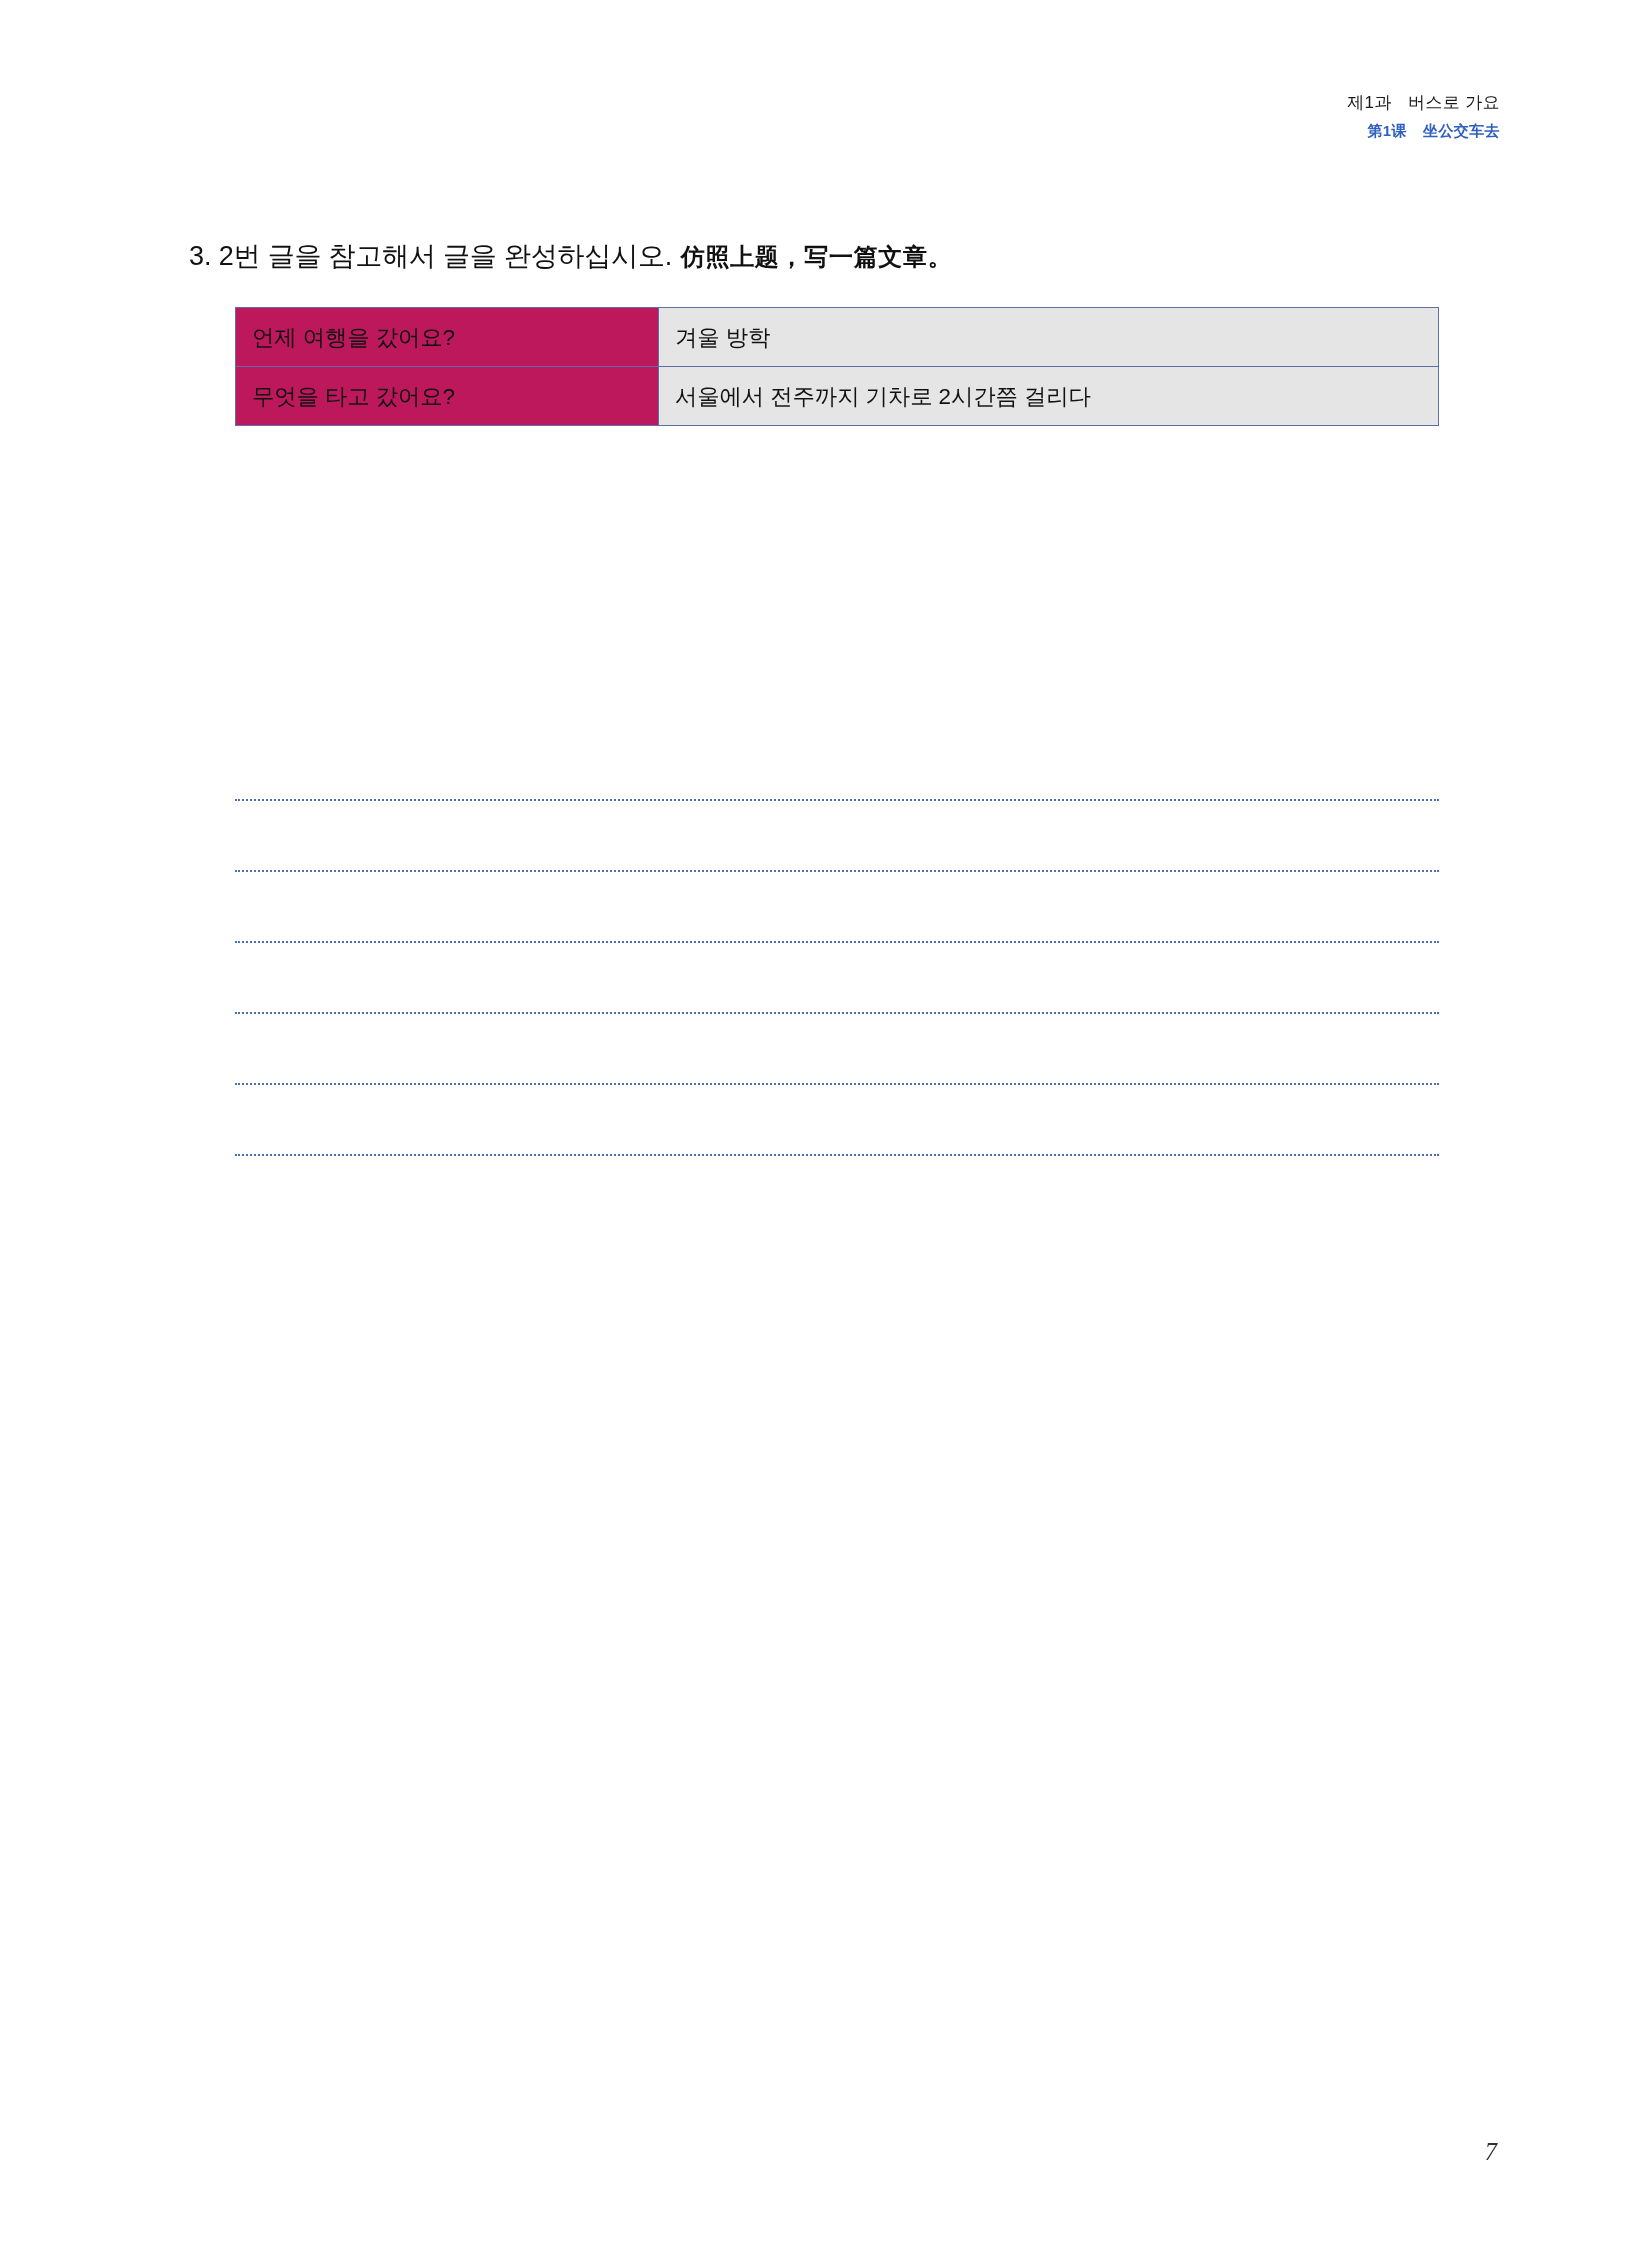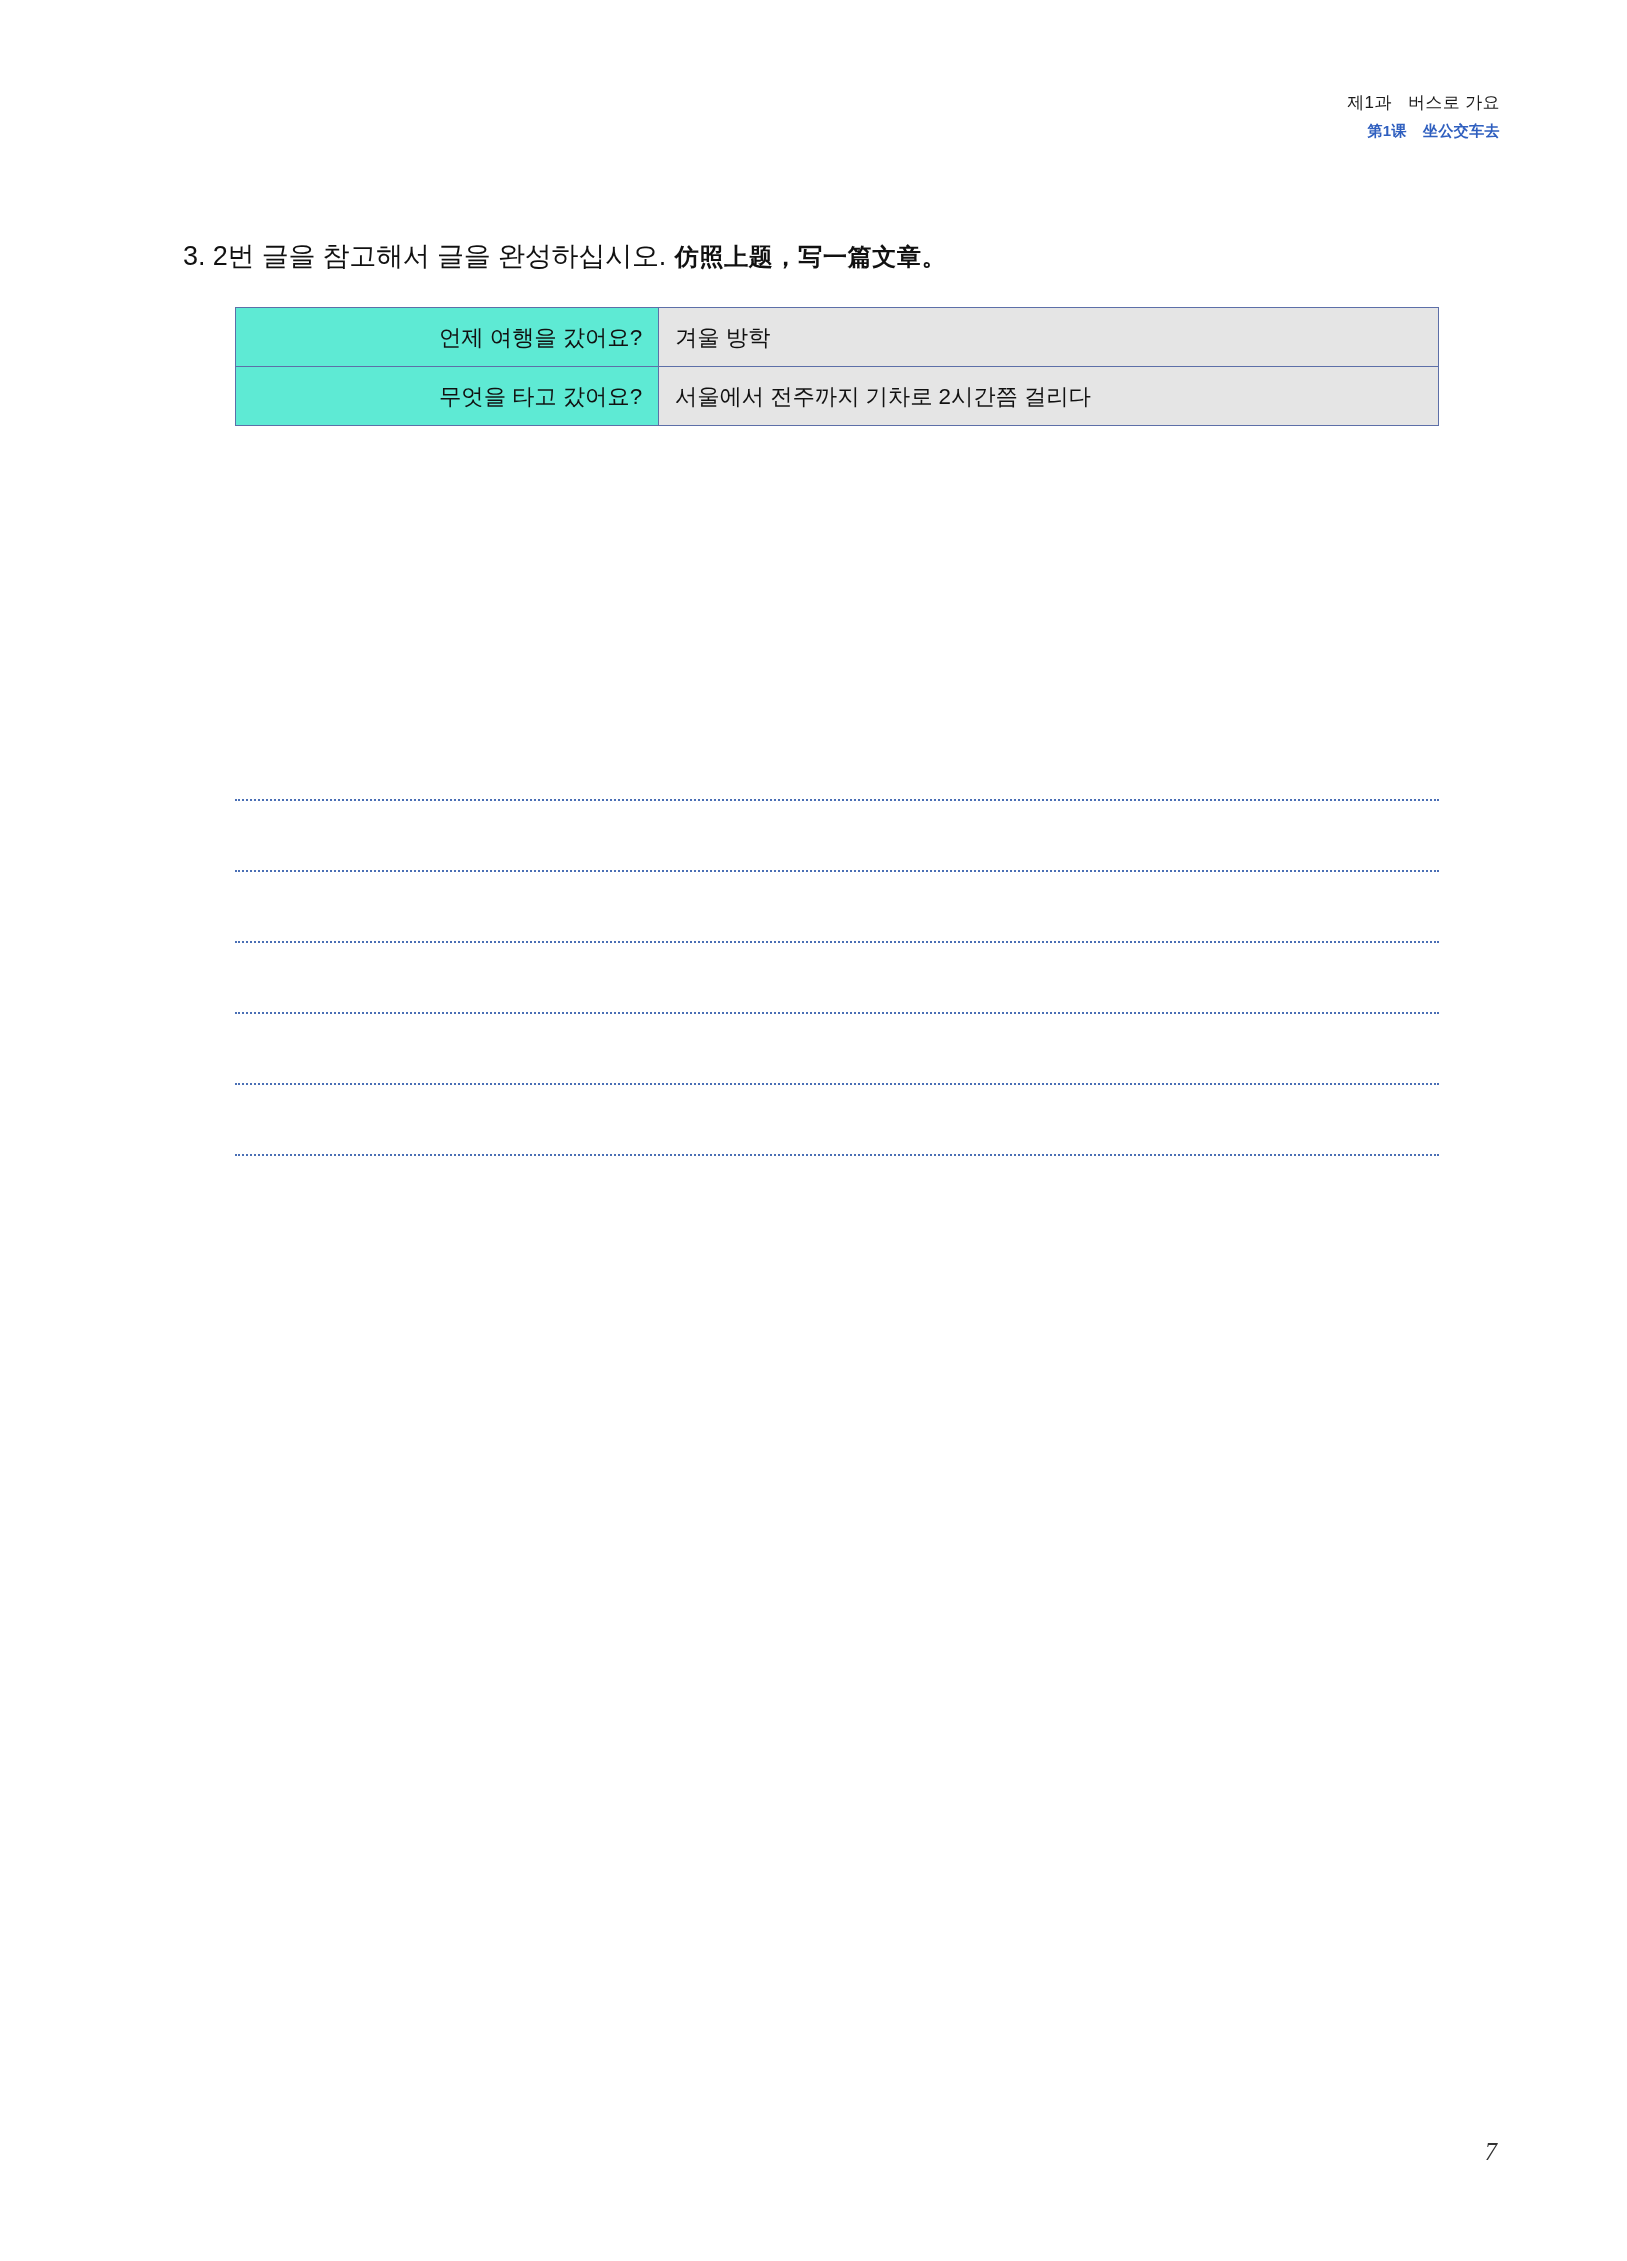--- a/index.html
+++ b/index.html
@@ -38,21 +38,21 @@
     color: #2f5fbf;
     letter-spacing: 0.4px;
     margin-top: 4.3px;
   }
   .header-zh .lesson-no { margin-right: 16px; }
 
   
   .instruction {
     position: absolute;
     top: 238px;
-    left: 183px;
+    left: 189px;
     font-size: 27px;
     color: #111;
     white-space: nowrap;
   }
   .instruction .num { margin-right: 7.2px; }
   .instruction .ko { letter-spacing: -0.2px; }
   .instruction .zh {
     font-size: 24px;
     font-weight: bold;
     margin-left: 8.7px;
@@ -71,23 +71,22 @@
   .qa-table td {
     border: 1.4px solid #5d6fa8;
     font-size: 22.4px;
     color: #111;
     padding: 0 16px;
     vertical-align: middle;
     letter-spacing: -0.1px;
   }
   .qa-table td.q {
     width: 390px;
-    background: #5eead4;
+    background: #be185d;
     height: 58px;
-    text-align: right;
   }
   .qa-table td.a {
     background: #e5e5e5;
   }
   .qa-table tr.tall td { height: 121px; }
   .qa-table td.a .line { margin: 0 0 13px 0; }
   .qa-table td.a .line:last-child { margin-bottom: 0; }
 
   
   .write-area {

